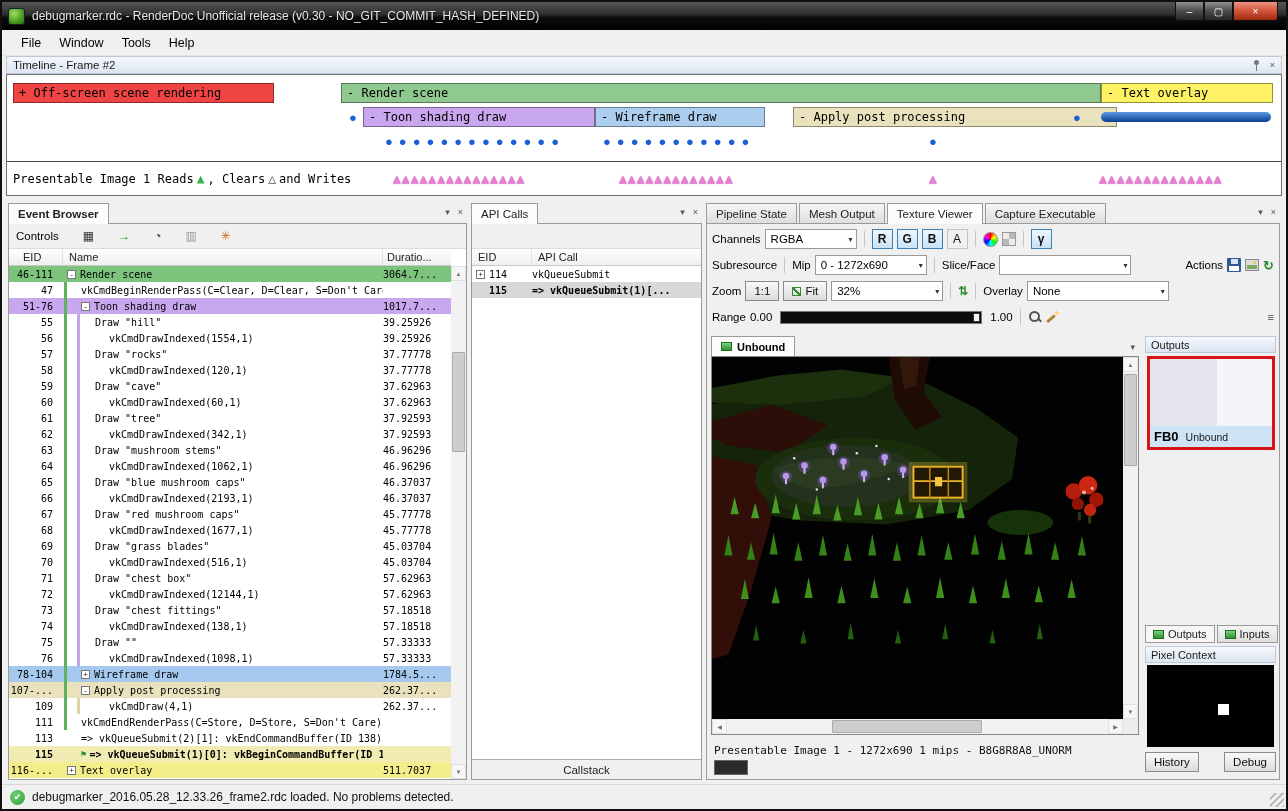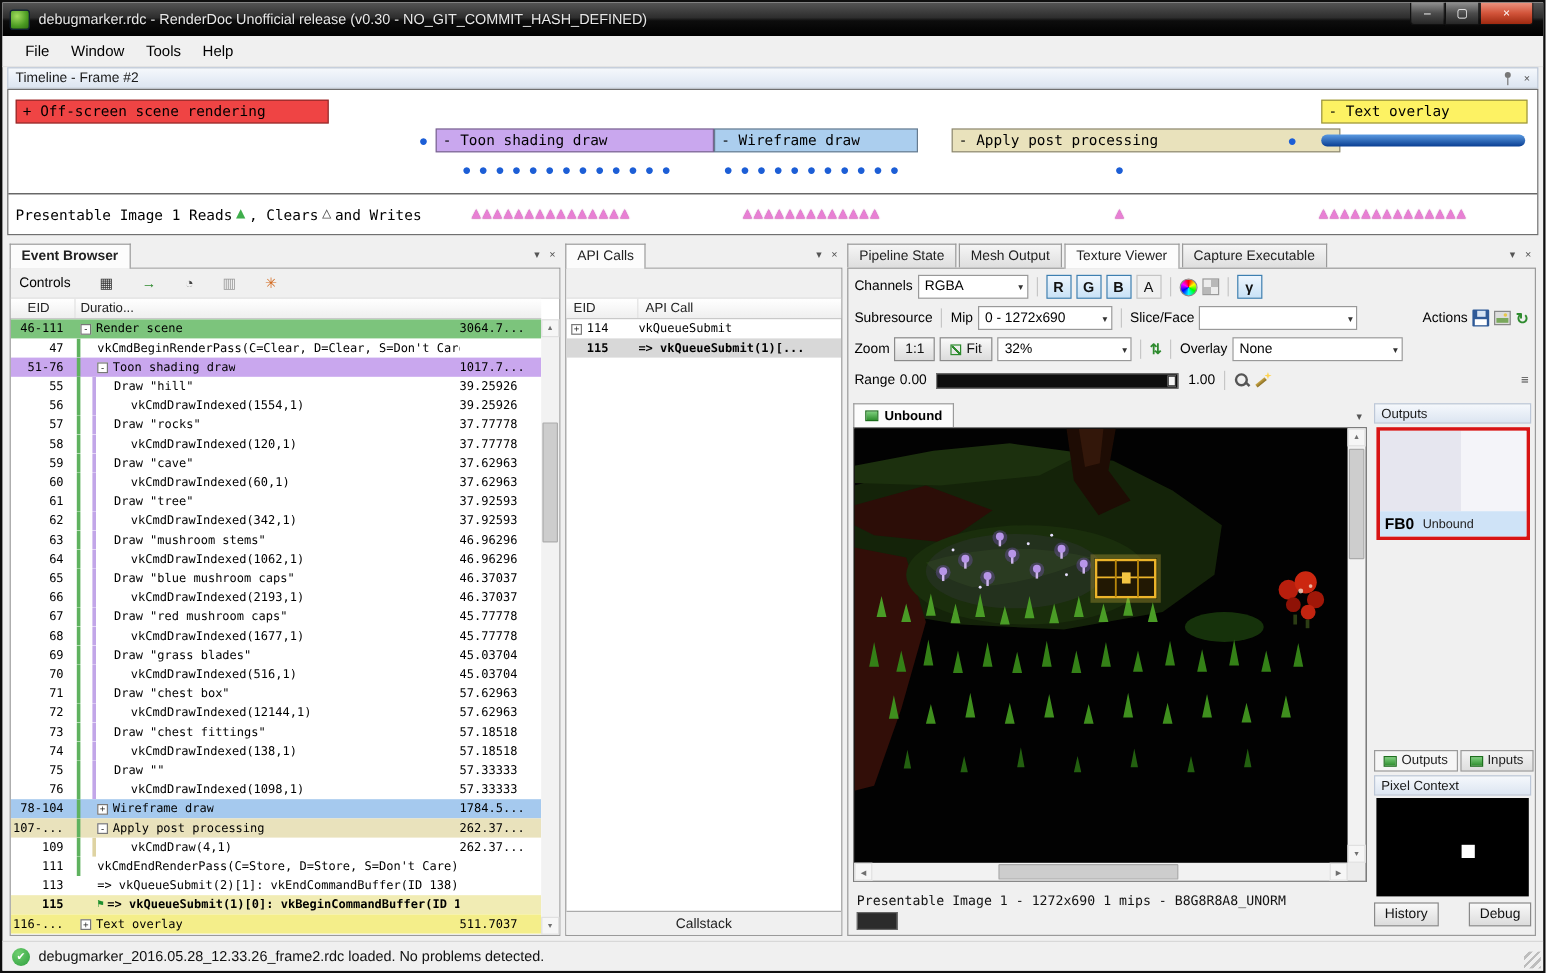--- a/index.html
+++ b/index.html
@@ -263,20 +263,21 @@
 
   <div class="tl-header">
     <span>Timeline - Frame #2</span>
     <span class="tl-hdr-icons">
       <span class="pin-icon"></span>
       <span>×</span>
     </span>
   </div>
   <div class="tl-body">
     <div class="tlbar a1">+ Off-screen scene rendering</div>
+    <div class="tlbar a2">- Render scene</div>
     <div class="tlbar a3">- Text overlay</div>
     <div class="tlbar b1">- Toon shading draw</div>
     <div class="tlbar b2">- Wireframe draw</div>
     <div class="tlbar b3">- Apply post processing</div>
     <span class="tldot d-pre">●</span>
     <span class="tldot d-right">●</span>
     <span class="tldots d-toon">●●●●●●●●●●●●●</span>
     <span class="tldots d-wf">●●●●●●●●●●●</span>
     <span class="tldot d-post3">●</span>
     <div class="tlpill"></div>
@@ -307,20 +308,21 @@
       <div class="ev-toolbar">
         <span class="lbl">Controls</span>
         <span class="tool-icon ti-grid">▦</span>
         <span class="tool-icon ti-goto">→</span>
         <span class="tool-icon ti-clock">◔</span>
         <span class="tool-icon ti-stats">▥</span>
         <span class="tool-icon ti-bookmark">✳</span>
       </div>
       <div class="ev-colhdr">
         <span class="c-eid">EID</span>
+        <span class="c-name">Name</span>
         <span class="c-dur">Duratio...</span>
       </div>
       <div class="ev-rows">
 
           <div class="ev-row" data-cls="green" data-expand="-" data-indent="0">
             <span class="ev-eid">46-111</span>
             <span class="ev-name">
               <span class="exp">-</span>
               <span class="ev-text">Render scene</span>
             </span>

